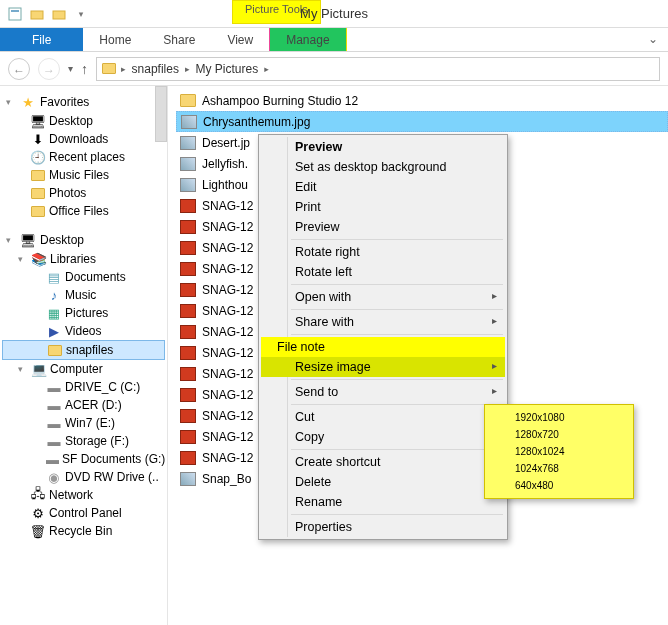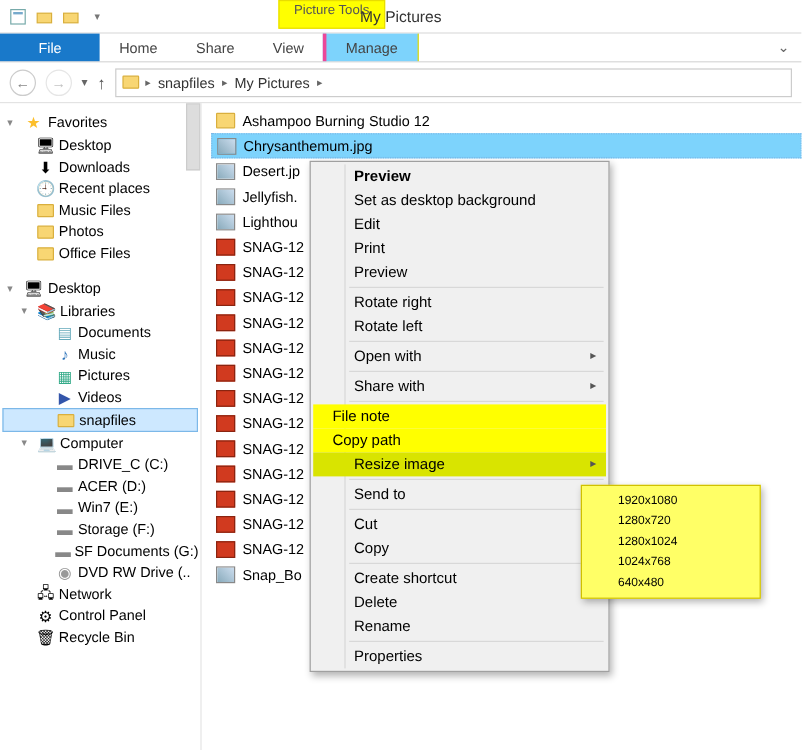--- a/index.html
+++ b/index.html
@@ -9,21 +9,21 @@
 .titlebar { height: 28px; background: #fff; display: flex; align-items: center; border-bottom: 1px solid #ddd; }
 .titlebar .qat { display: flex; gap: 4px; padding-left: 6px; align-items: center; }
 .qat-icon { width: 18px; height: 18px; display: inline-flex; align-items: center; justify-content: center; }
 .titlebar .contextual { position: absolute; left: 232px; top: 0; background: #ffff00; border: 1px solid #e8dd00; padding: 2px 12px; height: 24px; font-size: 11px; color: #555; }
 .titlebar .wintitle { position: absolute; left: 50%; transform: translateX(-50%); top: 6px; font-size: 13px; color: #333; }
 
 
 .ribbon { height: 24px; display: flex; align-items: stretch; border-bottom: 1px solid #d8d8d8; }
 .ribbon .tab { padding: 4px 16px; line-height: 16px; color: #444; cursor: default; }
 .ribbon .tab.file { background: #1979ca; color: #fff; padding: 4px 32px; }
-.ribbon .tab.context { background: #7dd3fc; border-left:3px solid #ec4899; border-right:1px solid #e8dd00; }
+.ribbon .tab.context { background: #22c55e; border-left:1px solid #ec4899; border-right:1px solid #e8dd00; }
 .ribbon .spacer { flex:1; }
 .ribbon .chevron { padding: 4px 10px; color:#666; }
 
 
 .addrRow { height: 34px; display: flex; align-items: center; gap: 8px; padding: 4px 8px; border-bottom: 1px solid #e3e3e3; }
 .navbtn { width:22px; height:22px; border:1px solid #ccc; border-radius:50%; display:inline-flex; align-items:center; justify-content:center; color:#888; font-size:12px; }
 .addrbar { flex:1; height:24px; border:1px solid #ccc; display:flex; align-items:center; padding:0 4px; gap:4px; min-width: 0; }
 .addrbar .seg { color:#333; padding:0 2px; }
 .addrbar .sep { color:#666; font-size:9px; }
 
@@ -327,21 +327,20 @@
   <div class="citem">Preview</div>
   <div class="citem sep"></div>
   <div class="citem">Rotate right</div>
   <div class="citem">Rotate left</div>
   <div class="citem sep"></div>
   <div class="citem hassub">Open with</div>
   <div class="citem sep"></div>
   <div class="citem hassub">Share with</div>
   <div class="citem sep"></div>
   <div class="citem hl">File note</div>
-  <div class="citem hl">Copy path</div>
   <div class="citem hl-sel hassub">Resize image</div>
   <div class="citem sep"></div>
   <div class="citem hassub">Send to</div>
   <div class="citem sep"></div>
   <div class="citem">Cut</div>
   <div class="citem">Copy</div>
   <div class="citem sep"></div>
   <div class="citem">Create shortcut</div>
   <div class="citem">Delete</div>
   <div class="citem">Rename</div>

